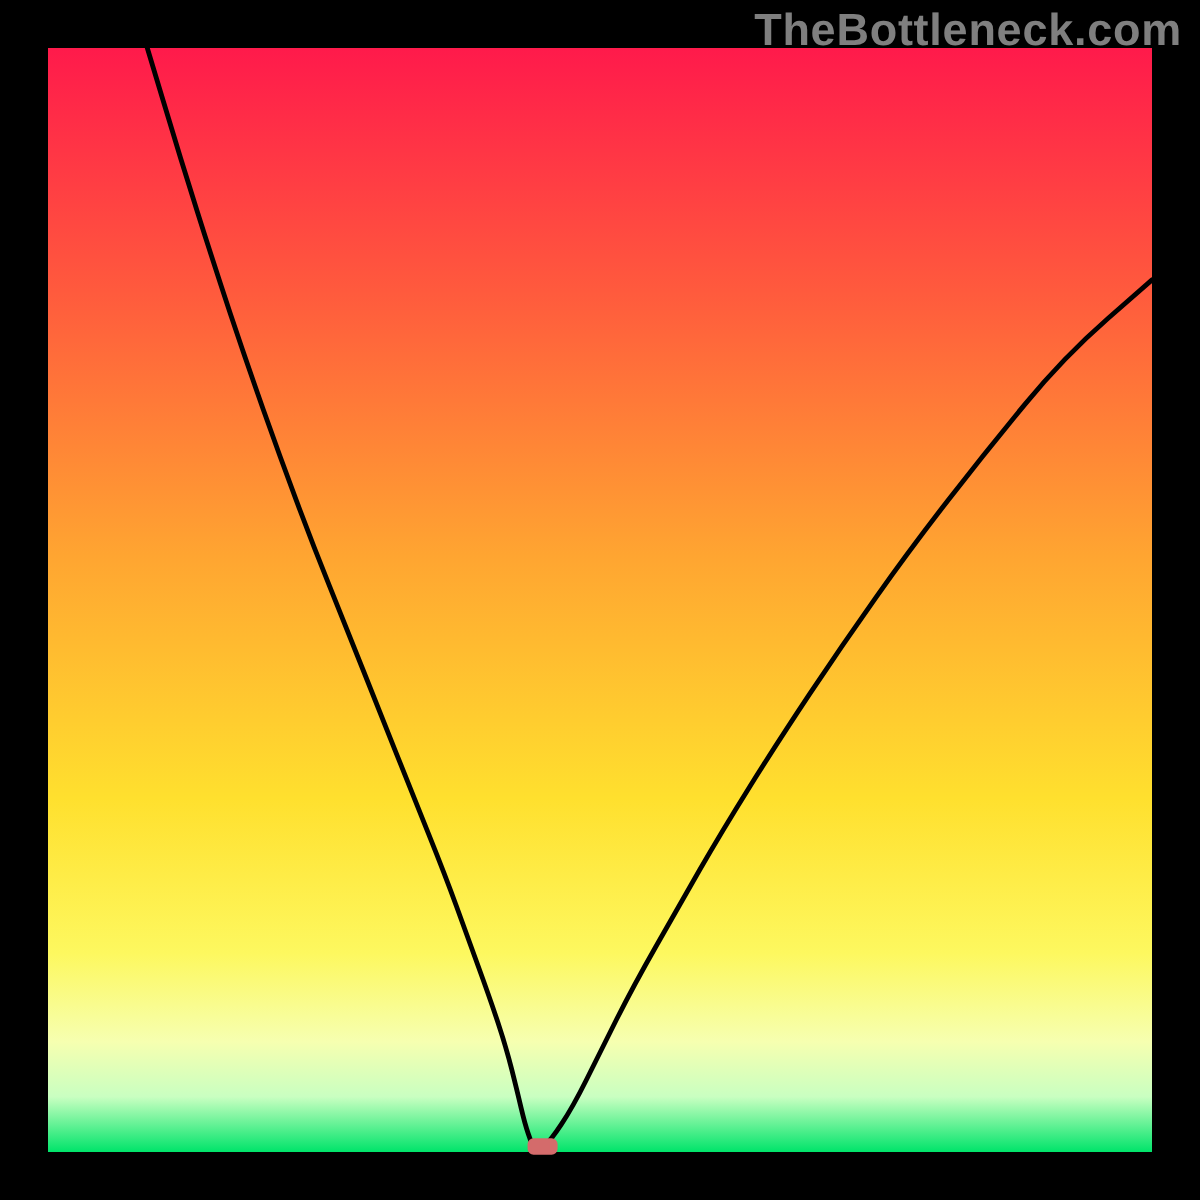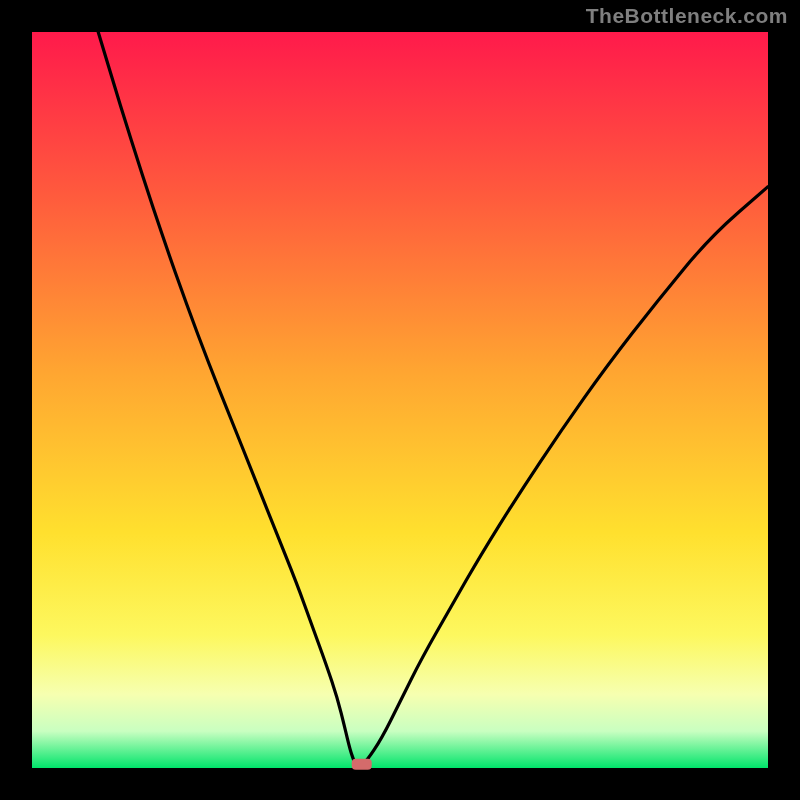--- a/index.html
+++ b/index.html
@@ -16,21 +16,21 @@
     height: 800px;
   }
   svg {
     display: block;
   }
   .watermark {
     position: absolute;
     top: 4px;
     right: 12px;
     font-family: Arial, Helvetica, sans-serif;
-    font-size: 21px;
+    font-size: 30px;
     font-weight: 600;
     color: #7f7f7f;
     letter-spacing: 0.5px;
     user-select: none;
   }
 </style>
 </head>
 <body>
 
 <div class="stage">

